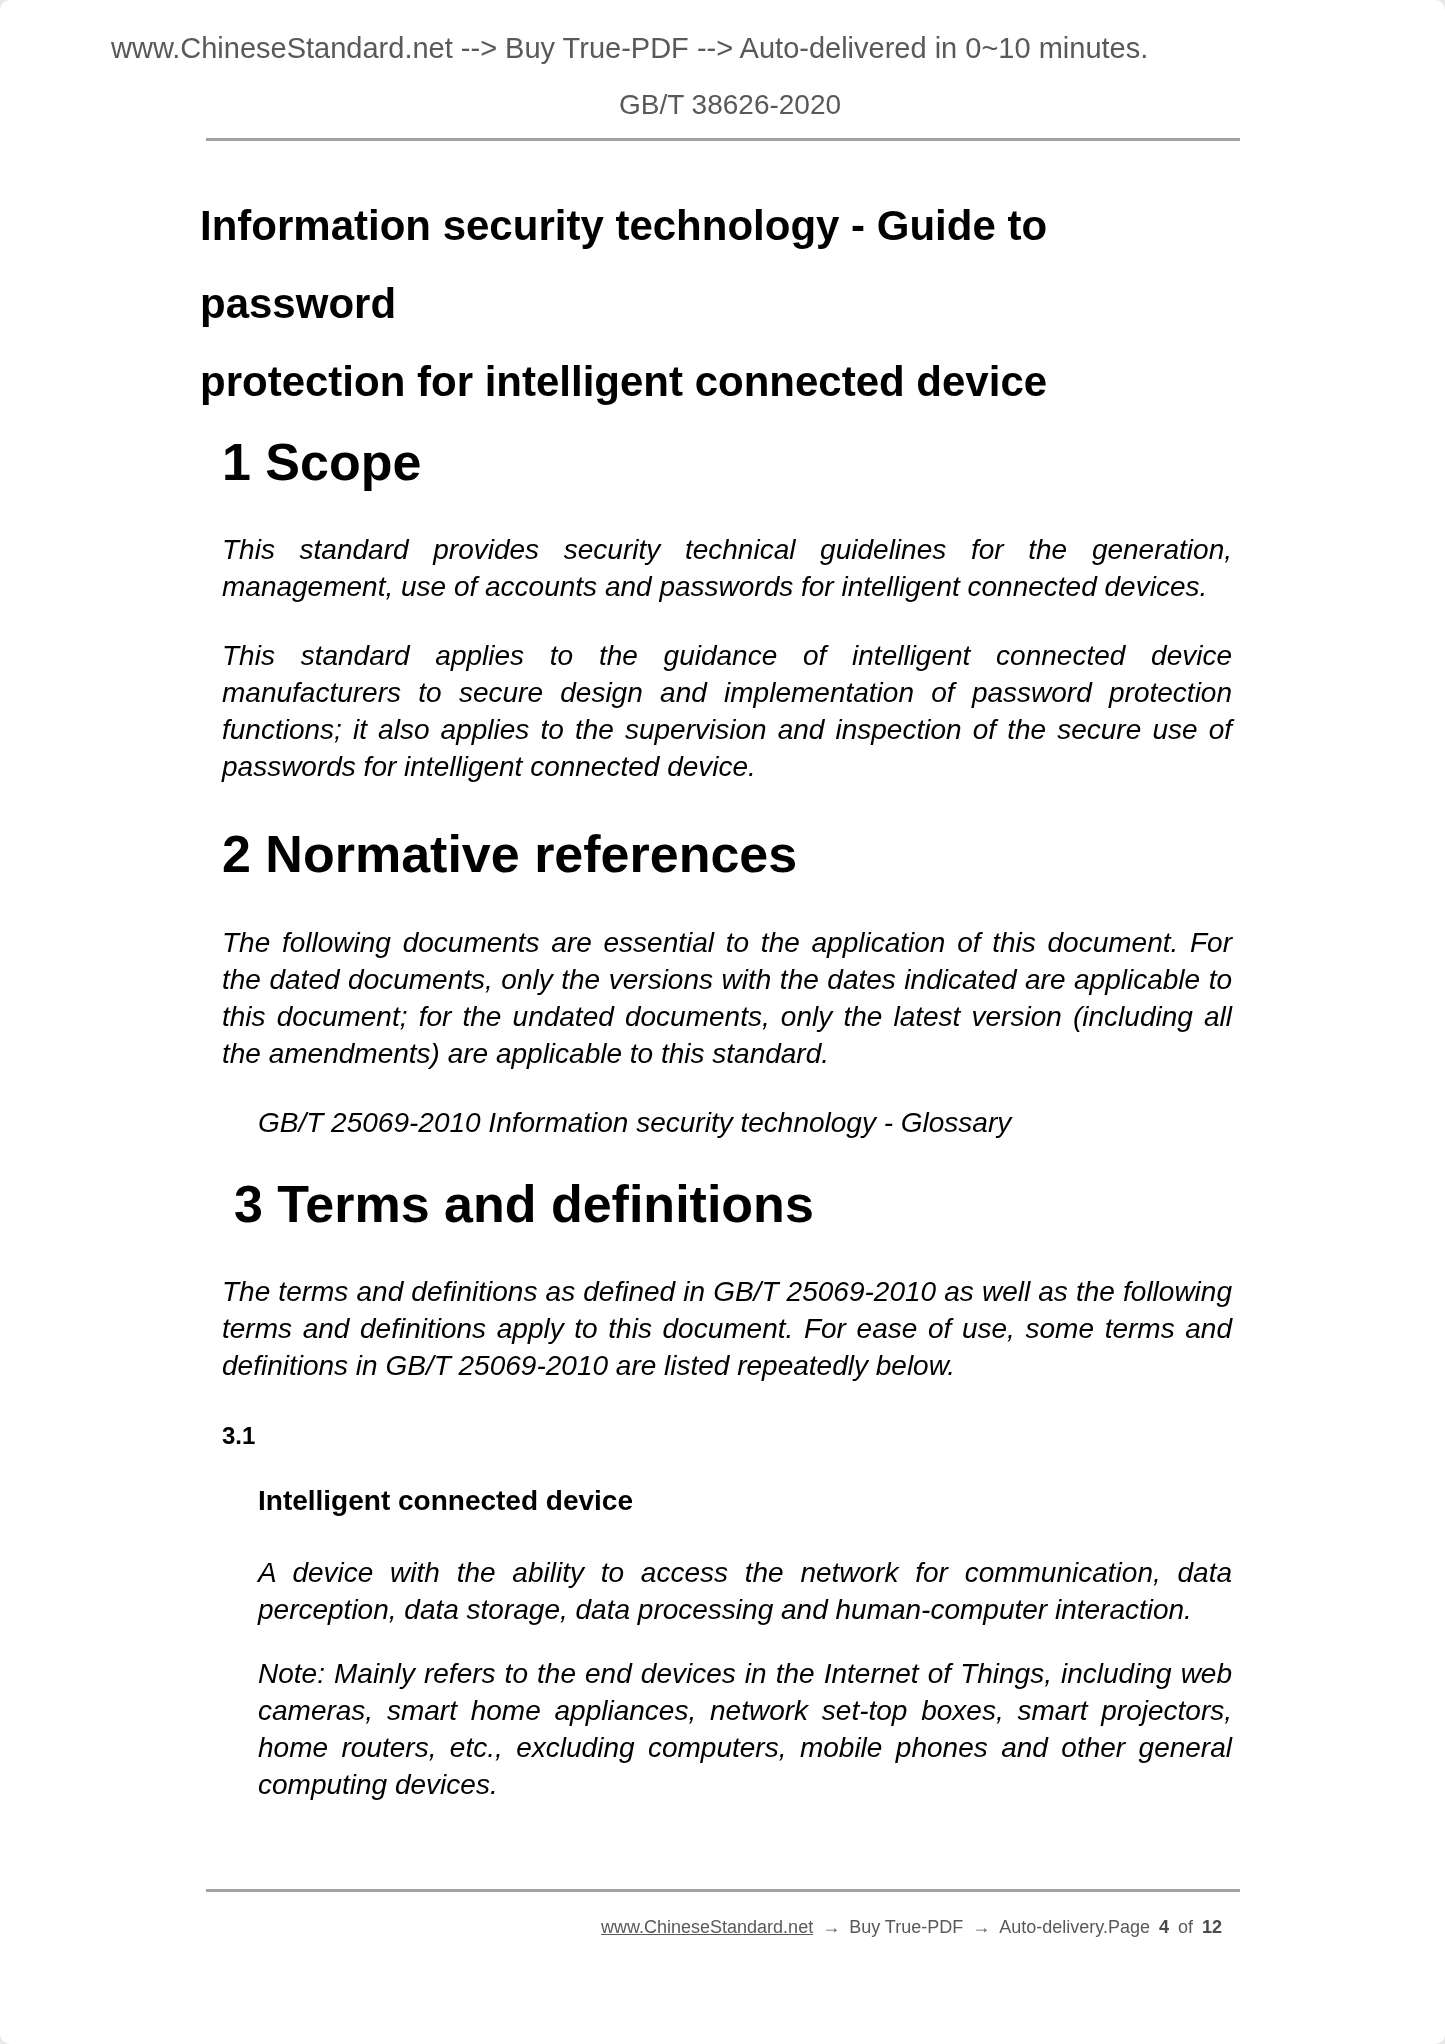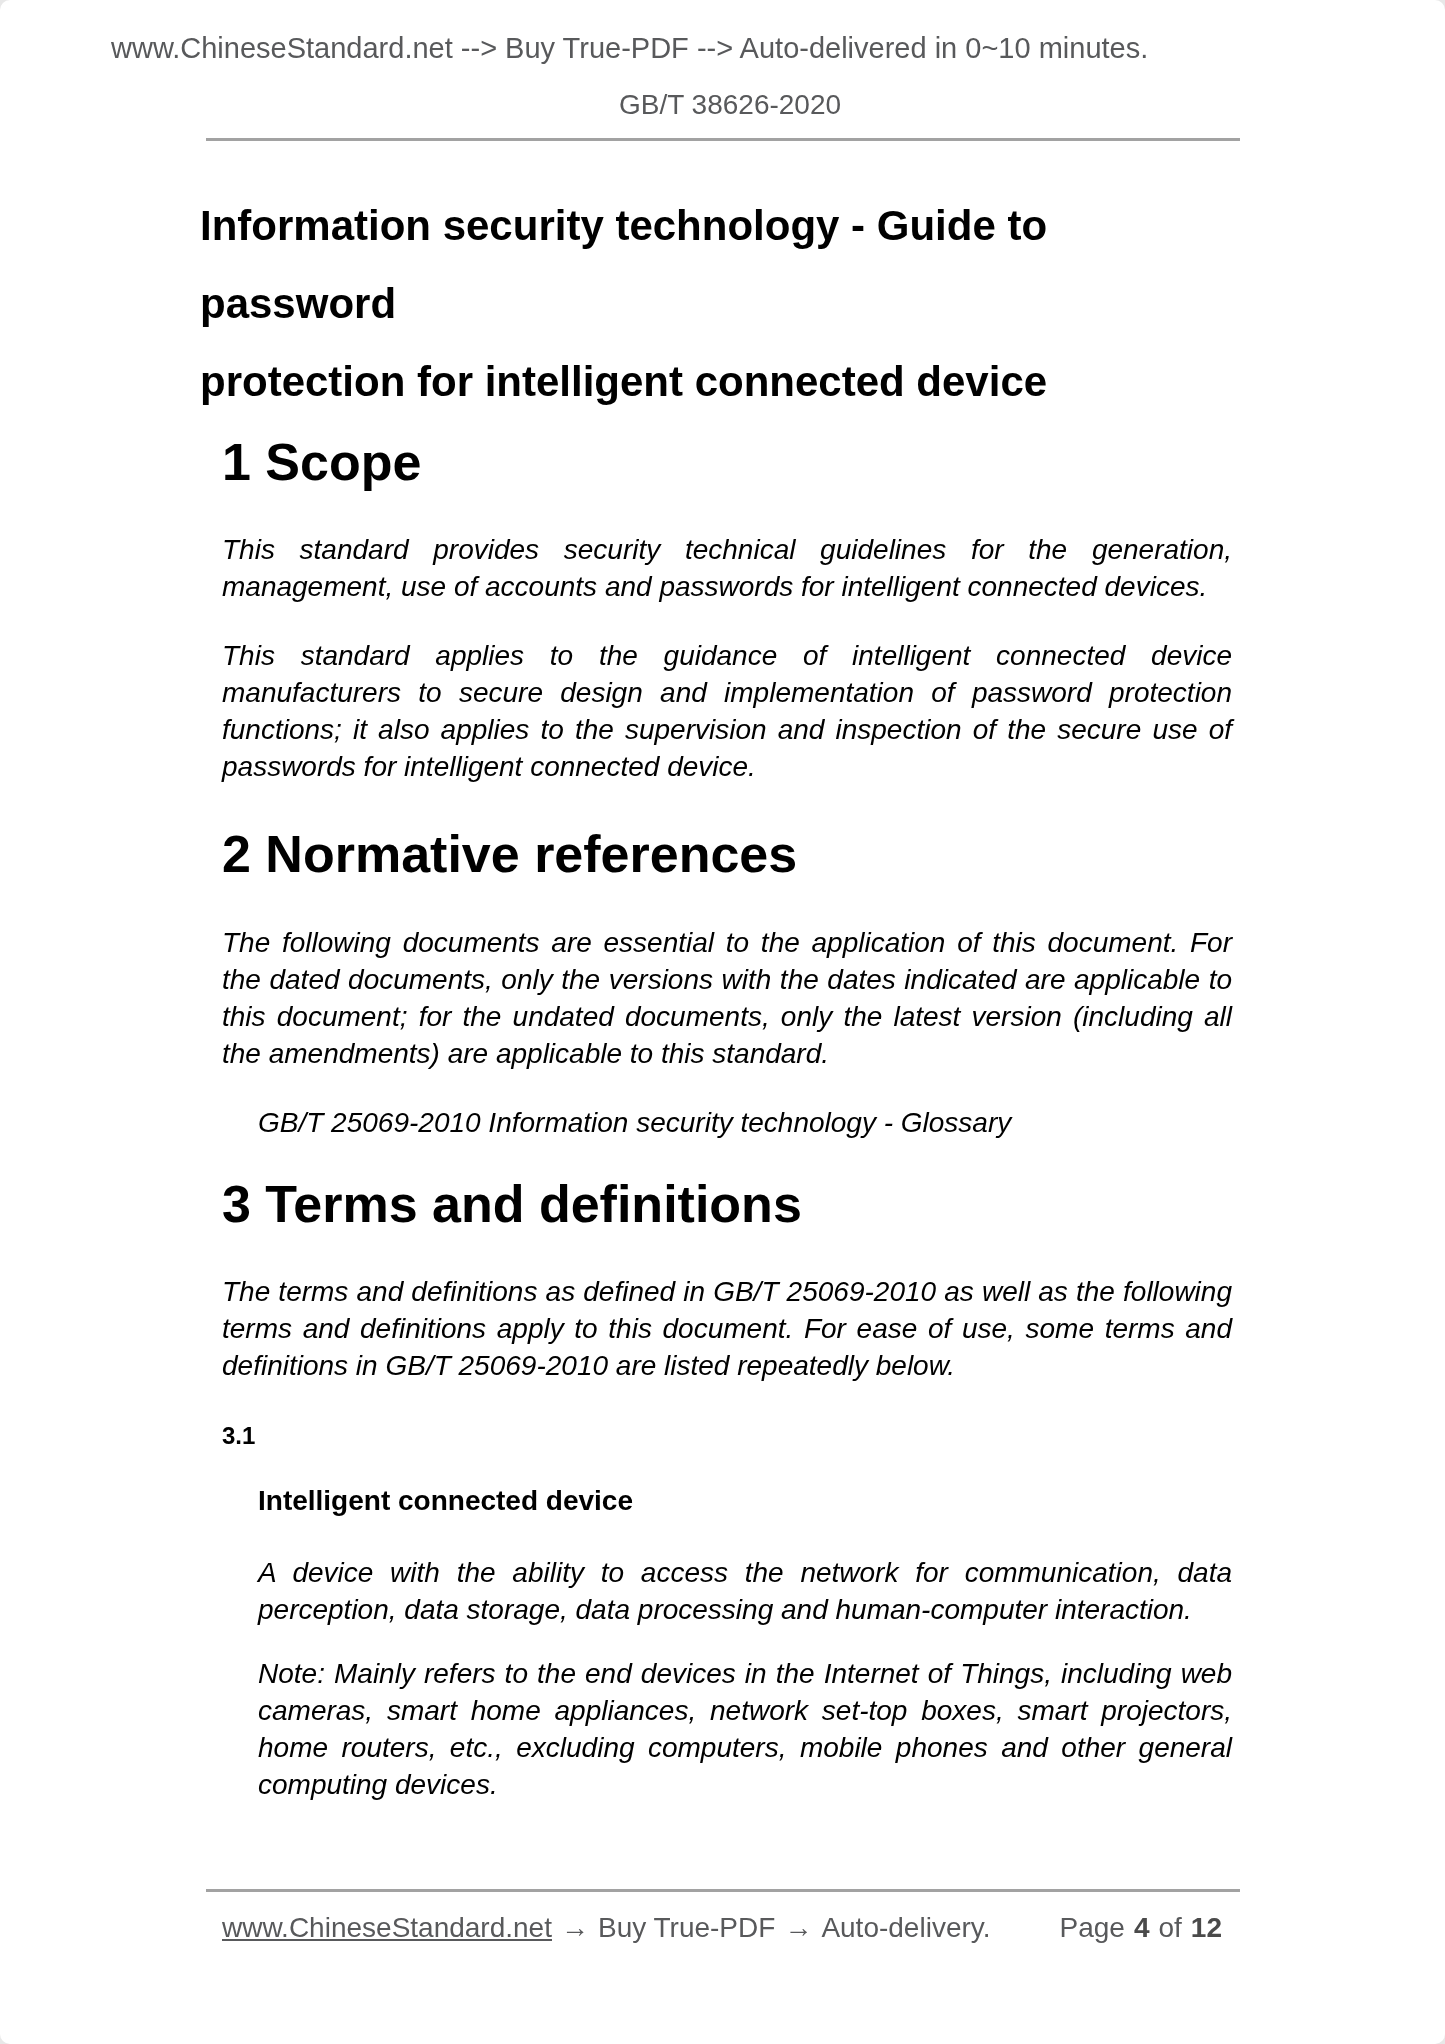--- a/index.html
+++ b/index.html
@@ -56,33 +56,33 @@
   .single { text-align: left; }
   .indent { padding-left: 36px; }
   .sub-num { font-weight: bold; font-size: 24px; line-height: 37px; }
   .term-name { font-weight: bold; font-size: 28px; line-height: 37px; }
   .h-scope   { top: 437px; }
   .p-scope1  { top: 531px; }
   .p-scope2  { top: 637px; }
   .h-norm    { top: 829px; }
   .p-norm    { top: 924px; }
   .p-ref     { top: 1104px; }
-  .h-terms   { top: 1179px; }
+  .h-terms   { top: 1179px; margin-left: 12px; }
   .p-terms   { top: 1273px; }
   .n-31      { top: 1417px; }
   .t-name    { top: 1482px; }
   .p-def     { top: 1554px; }
   .p-note    { top: 1655px; }
   .footer {
     position: absolute;
     left: 222px; top: 1909px; width: 1000px;
     display: flex;
-    justify-content: space-between;
+    justify-content: flex-end;
     align-items: baseline;
-    font-size: 28px; line-height: 37px;
+    font-size: 18px; line-height: 37px;
     color: var(--muted-text, #58595B);
     white-space: nowrap;
   }
   .footer-link { text-decoration: underline; color: var(--muted-text, #58595B); cursor: pointer; }
   .f-arrow { margin: 0 9px; }
   .page-num { font-weight: bold; color: #4A4A4A; }
   .pg-gap { margin-left: 9px; }
 </style>
 </head>
 <body>

